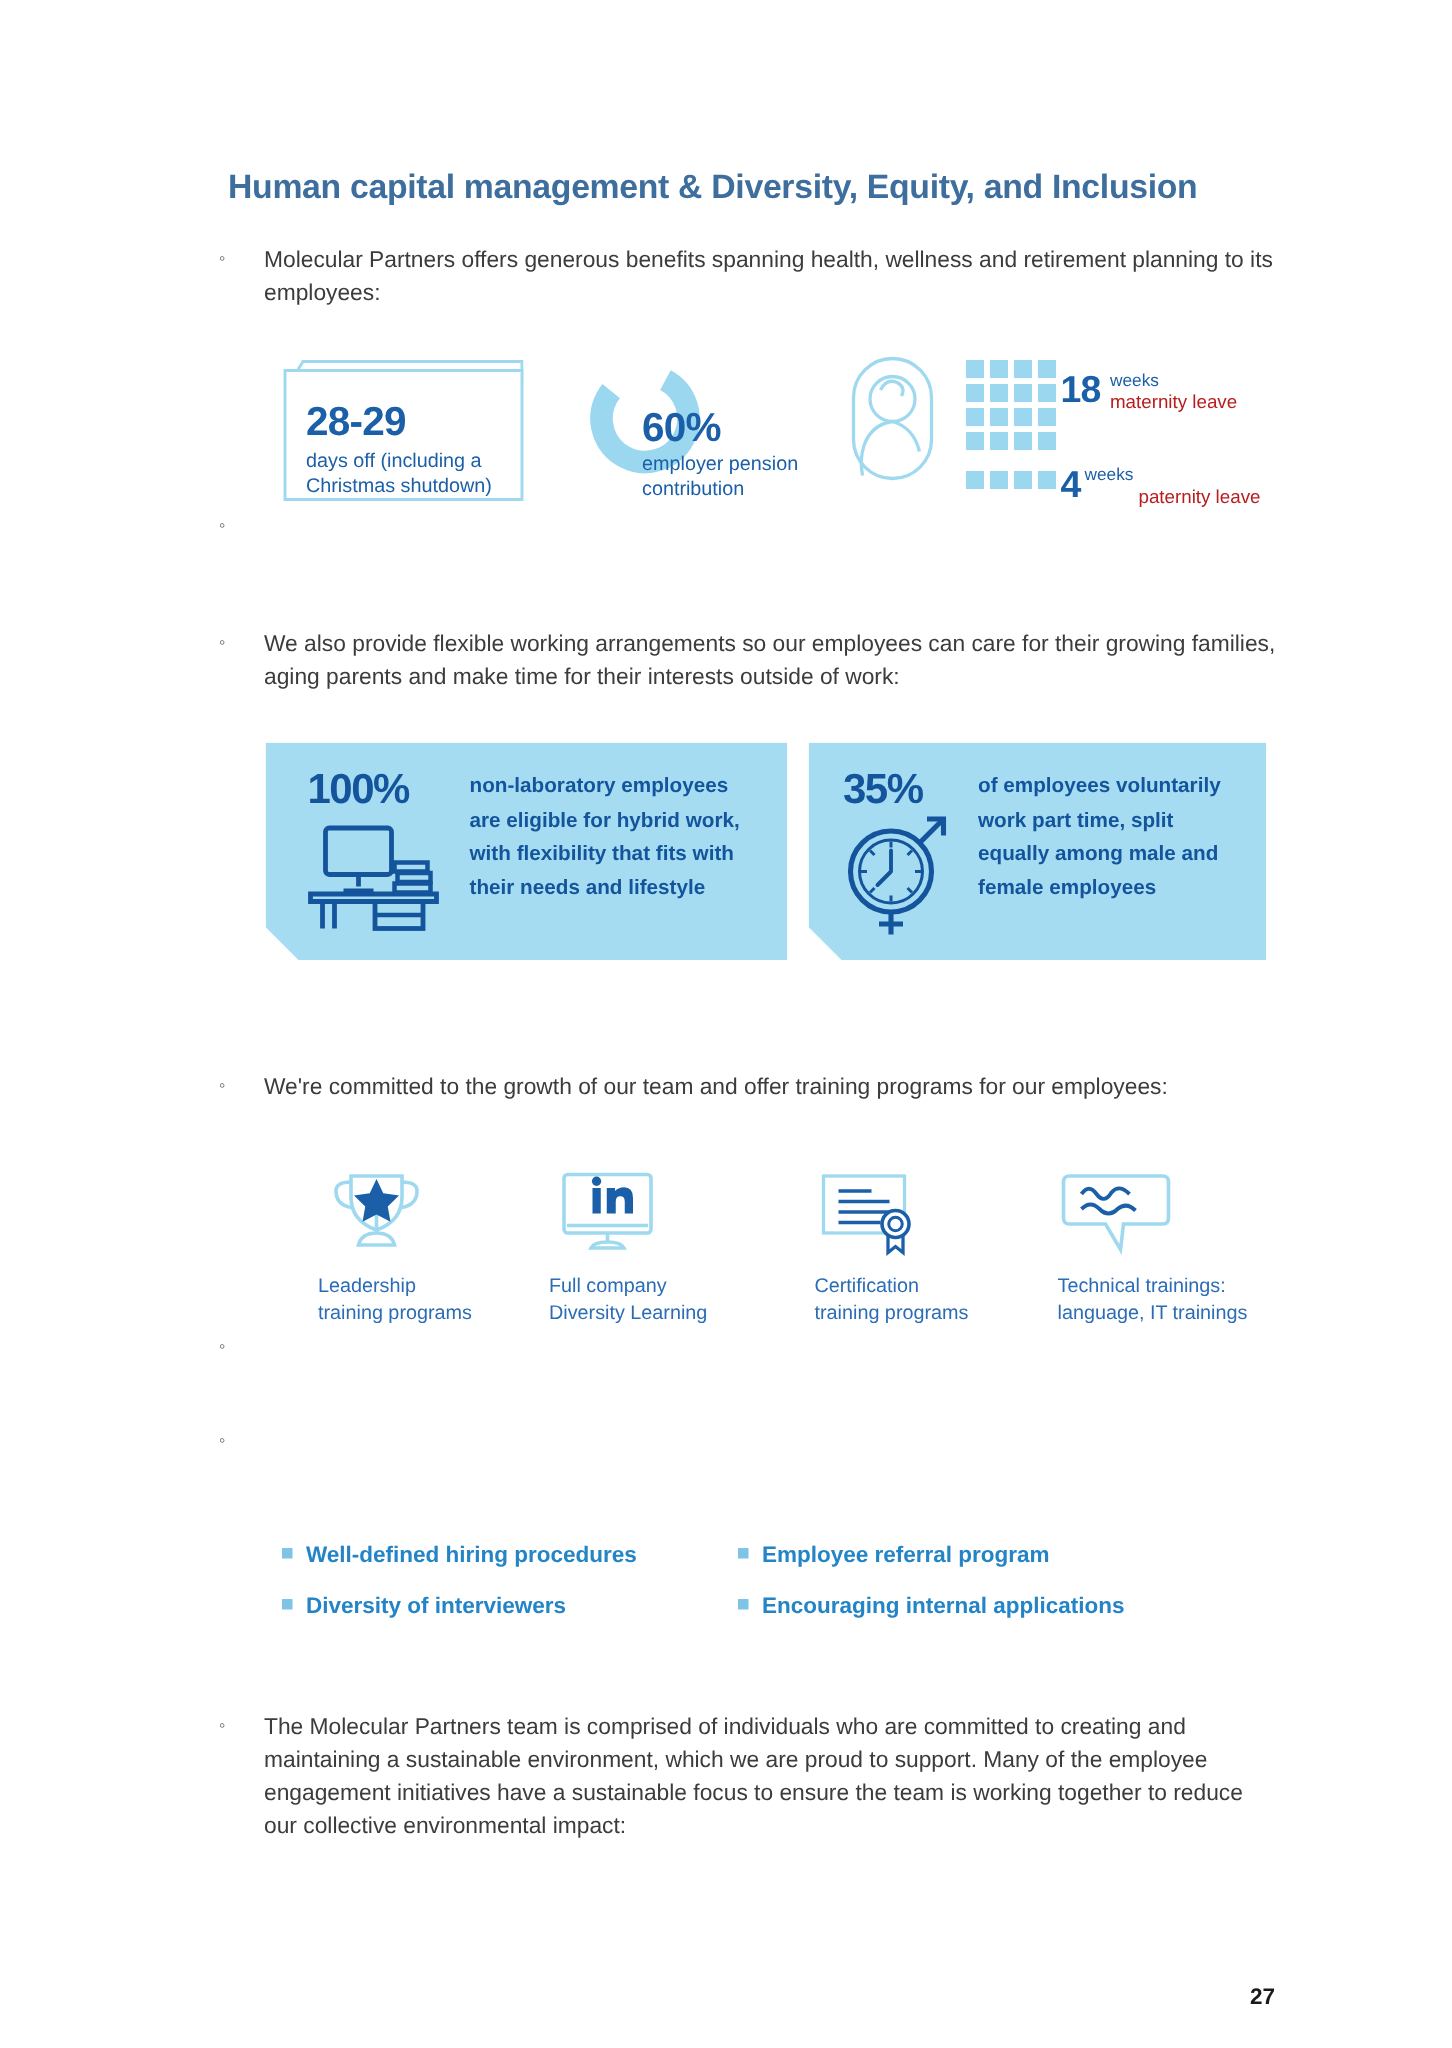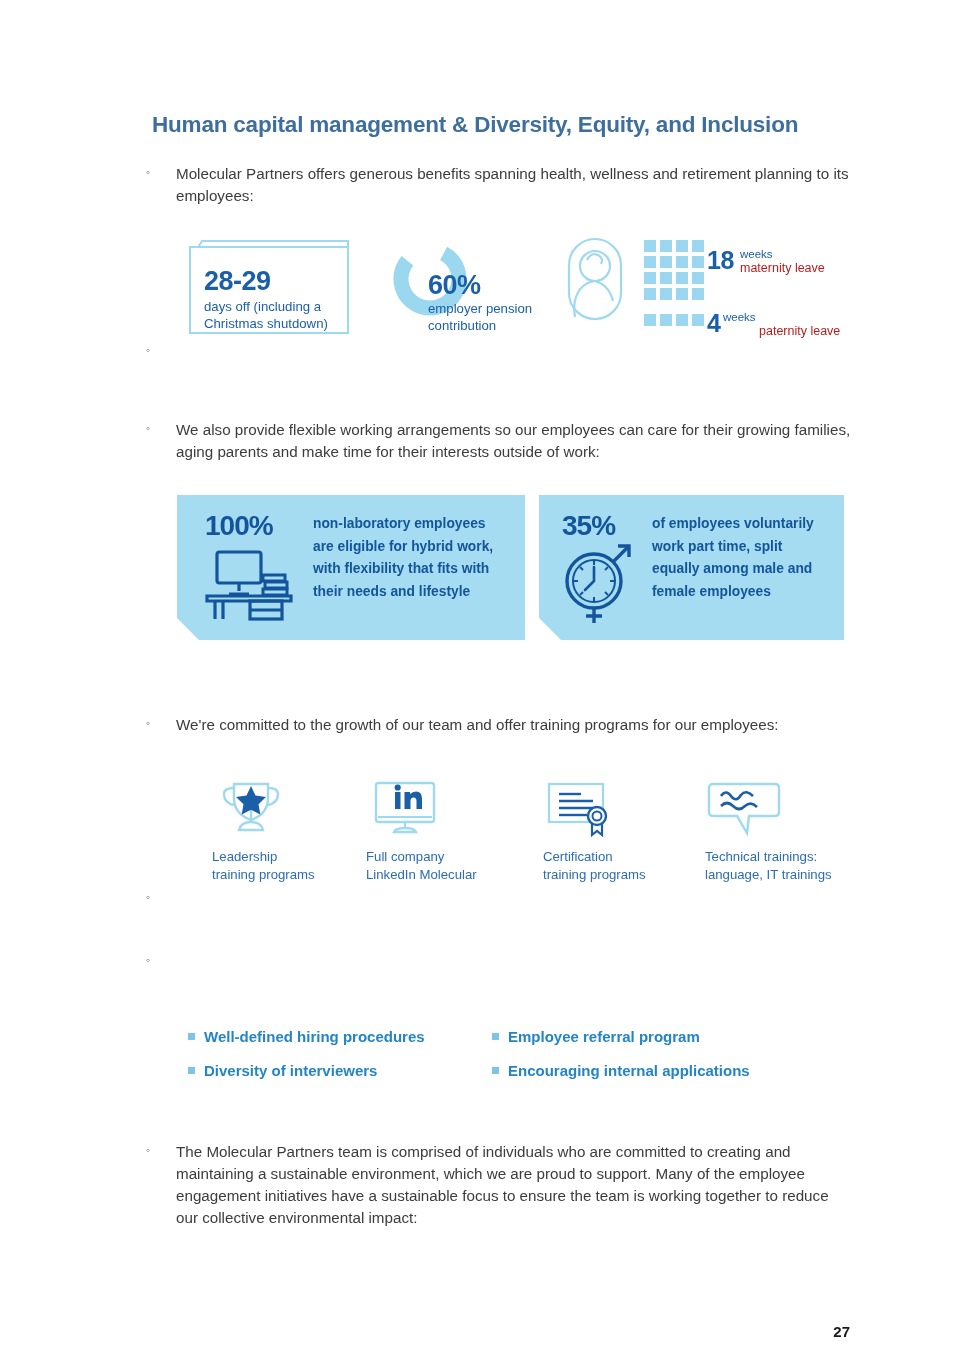--- a/index.html
+++ b/index.html
@@ -354,21 +354,21 @@
           <rect x="10" y="3" width="58" height="39" rx="2.5" fill="none" stroke="#9fd9ef" stroke-width="2.4"></rect>
           <path d="M12,37 L66,37" fill="none" stroke="#9fd9ef" stroke-width="2.2"></path>
           <path d="M39,42 L39,48 M28,52 q2,-4 11,-4 q9,0 11,4 Z" fill="none" stroke="#9fd9ef" stroke-width="2.4"></path>
           <rect x="29" y="12" width="5.5" height="17" fill="#1b5fa8"></rect>
           <circle cx="31.7" cy="7.5" r="3.1" fill="#1b5fa8"></circle>
           <path d="M38.5,29 L38.5,12 L44,12 L44,14 q2.5,-2.5 6,-2.5 q6,0 6,7 L56,29 L50.5,29 L50.5,21 q0,-3.5 -3,-3.5 q-3,0 -3,3.5 L44.5,29 Z" fill="#1b5fa8"></path>
         </svg>
       </div>
       <div class="train-label">
         <div>Full company</div>
-        <div>LinkedIn Molecular</div>
+        <div>Diversity Learning</div>
       </div>
     </div>
 
     <div class="train-item" style="left:543px;">
       <div class="train-icon">
         <svg width="78" height="58" viewBox="0 0 78 58">
           <rect x="6" y="4" width="54" height="38" fill="none" stroke="#9fd9ef" stroke-width="2.2"></rect>
           <g stroke="#1b5fa8" stroke-width="2.4">
             <path d="M16,14 L38,14"></path>
               <path d="M16,21 L50,21"></path>

